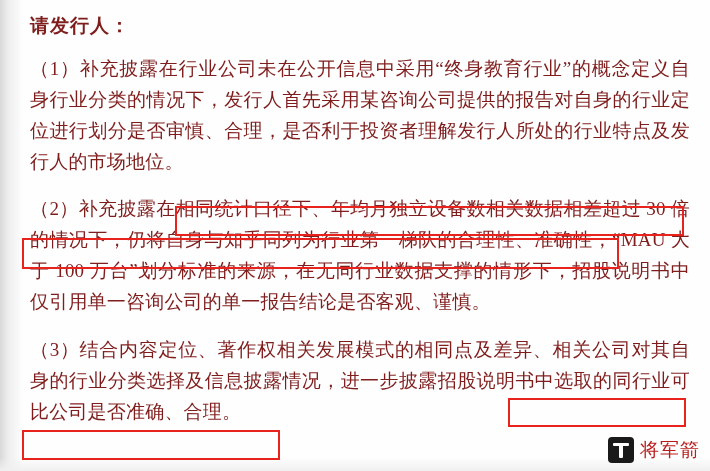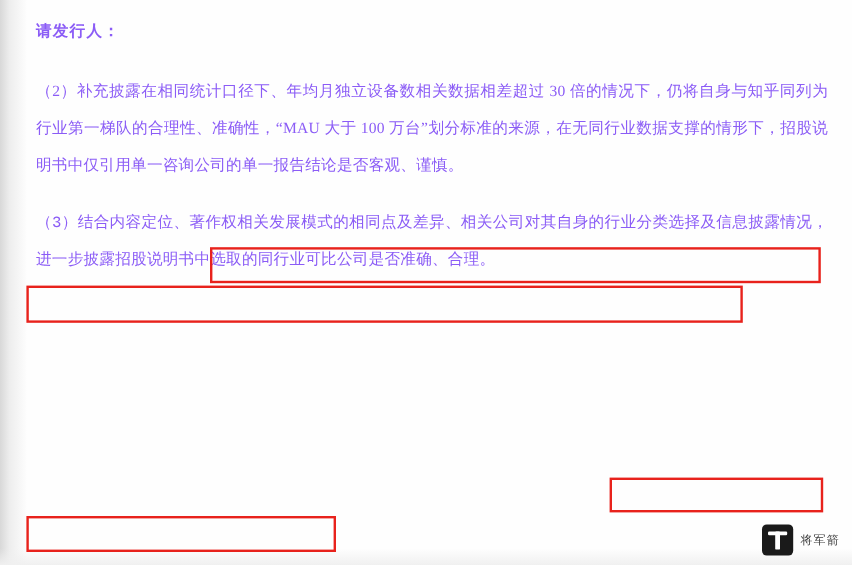--- a/index.html
+++ b/index.html
@@ -33,39 +33,39 @@
   }
   .content {
     position: absolute;
     left: 30px;
     top: 0;
     width: 660px;
     z-index: 2;
   }
   p {
     margin: 0;
-    font-size: 13px;
+    font-size: 19px;
     line-height: 31px;
-    color: #8b5cf6;
+    color: #7f1d1d;
     letter-spacing: 0.2px;
     text-align: justify;
   }
   .heading {
     padding-top: 10px;
     padding-bottom: 3px;
     font-weight: bold;
     letter-spacing: 1px;
   }
   .para {
     padding-top: 8px;
     text-indent: 0;
   }
   .block-1 { padding-top: 9px; }
   .block-2 { padding-top: 16px; }
-  .block-3 { padding-top: 17px; font-family: Liberation Mono, monospace; }
+  .block-3 { padding-top: 17px; }
   
   .redbox {
     position: absolute;
     border: 2px solid #e8221c;
     z-index: 5;
     pointer-events: none;
     box-sizing: border-box;
   }
   
   .watermark {
@@ -100,22 +100,22 @@
     position: absolute;
     left: 11px;
     top: 6px;
     width: 4px;
     height: 15px;
     background: #ffffff;
     border-radius: 1px;
   }
   .wm-text {
     font-family: Liberation Mono, monospace;
-    font-size: 10px;
-    color: #404040;
+    font-size: 19px;
+    color: #b91c1c;
     letter-spacing: 1px;
     white-space: nowrap;
   }
   .bottom-fade {
     position: absolute;
     left: 0;
     bottom: 0;
     width: 710px;
     height: 14px;
     background: linear-gradient(to bottom, rgba(255,255,255,0) 0%, #f0f0f0 100%);
@@ -123,20 +123,21 @@
   }
 </style>
 </head>
 <body>
 
 <div class="page">
   <div class="left-edge"></div>
 
   <div class="content">
     <p class="heading">请发行人：</p>
+    <p class="para block-1">（1）补充披露在行业公司未在公开信息中采用“终身教育行业”的概念定义自身行业分类的情况下，发行人首先采用某咨询公司提供的报告对自身的行业定位进行划分是否审慎、合理，是否利于投资者理解发行人所处的行业特点及发行人的市场地位。</p>
     <p class="para block-2">（2）补充披露在相同统计口径下、年均月独立设备数相关数据相差超过 30 倍的情况下，仍将自身与知乎同列为行业第一梯队的合理性、准确性，“MAU 大于 100 万台”划分标准的来源，在无同行业数据支撑的情形下，招股说明书中仅引用单一咨询公司的单一报告结论是否客观、谨慎。</p>
     <p class="para block-3">（3）结合内容定位、著作权相关发展模式的相同点及差异、相关公司对其自身的行业分类选择及信息披露情况，进一步披露招股说明书中选取的同行业可比公司是否准确、合理。</p>
   </div>
 
   <div class="redbox" style="left:175px; top:206px; width:509px; height:30px;"></div>
   <div class="redbox" style="left:22px; top:238px; width:597px; height:31px;"></div>
   <div class="redbox" style="left:508px; top:398px; width:178px; height:29px;"></div>
   <div class="redbox" style="left:22px; top:430px; width:258px; height:30px;"></div>
 
   <div class="bottom-fade"></div>

